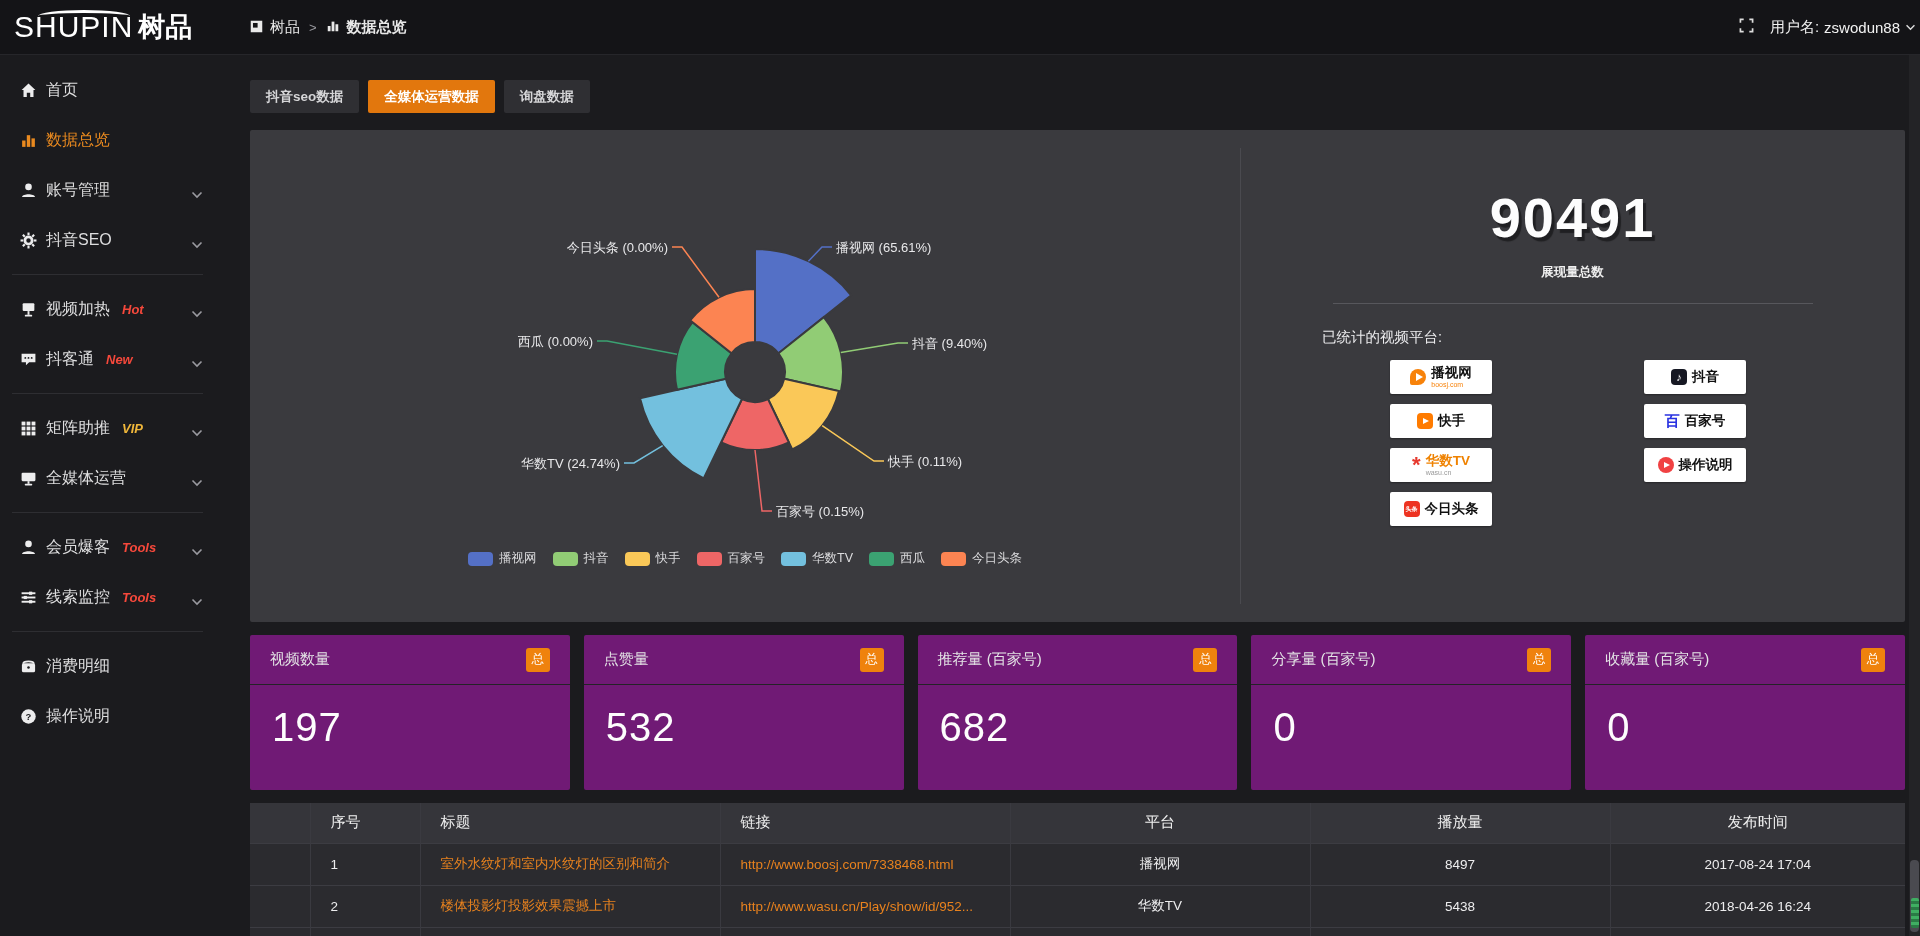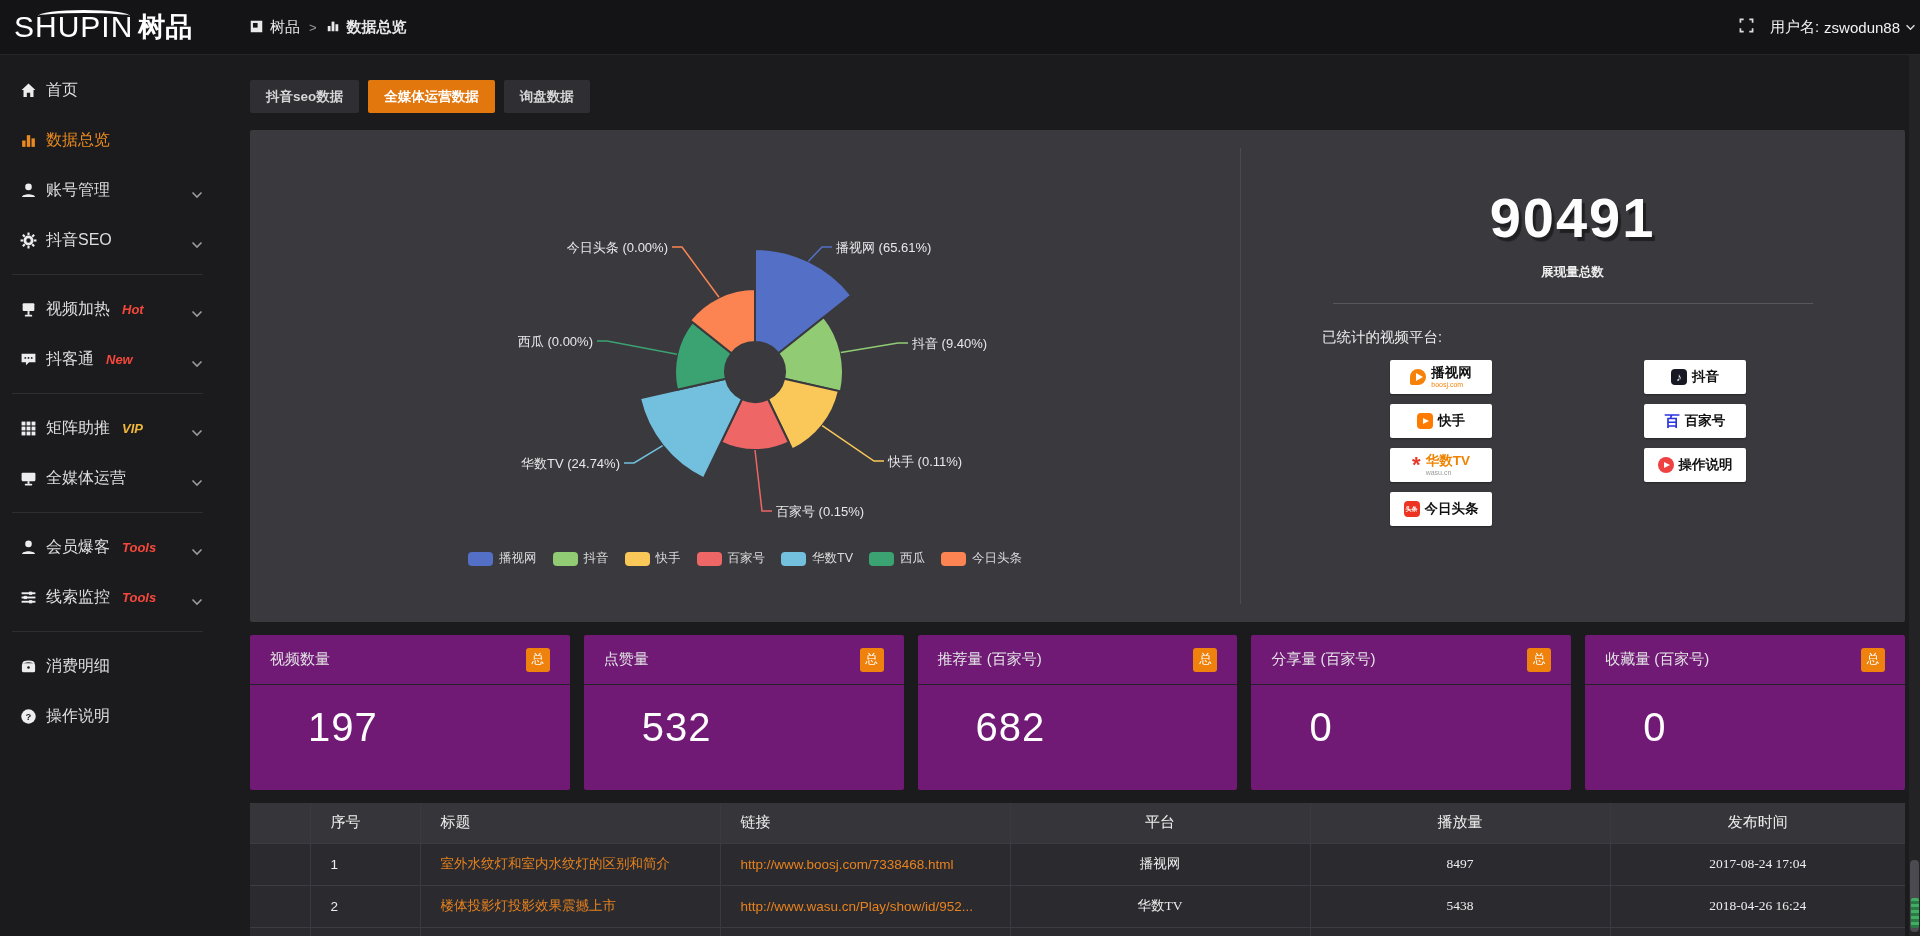--- a/index.html
+++ b/index.html
@@ -68,31 +68,31 @@
     border-color:transparent transparent transparent #fff; margin-left:2px; }
 
   
   .stats { margin-top:13px; display:flex; gap:14px; }
   .card { flex:1; height:155px; background:#701a75; border-radius:2px; }
   .card-head { height:50px; display:flex; align-items:center; justify-content:space-between;
     padding:0 20px; border-bottom:1px solid #232327; }
   .card-title { font-size:15px; color:#e3e3e5; }
   .card-badge { width:24px; height:24px; background:#ef820d; color:#fff; font-size:12.5px;
     border-radius:3px; display:flex; align-items:center; justify-content:center; }
-  .card-value { padding:20px 22px 0; font-size:40px; color:#fdfdfd; letter-spacing:1px;margin-left:36px; }
+  .card-value { padding:20px 22px 0; font-size:40px; color:#fdfdfd; letter-spacing:1px; }
 
   
   .table-wrap { margin-top:13px; background:#2b2b2f; }
   table { width:100%; border-collapse:collapse; table-layout:fixed; }
   thead td { background:#35353a; height:40px; font-size:15px; color:#f0f0f0; }
   tbody td { height:42px; font-size:13.5px; color:#ededee; border-top:1px solid #3c3c42; }
   td { padding:0 12px; border-left:1px solid #3a3a40; overflow:hidden; white-space:nowrap;
     text-overflow:ellipsis; }
   td:first-child { border-left:none; }
-  td.c { text-align:center;font-family:Liberation Serif, serif; }
+  td.c { text-align:center; }
   td.l { text-align:left; padding-left:20px; }
   .orange { color:#e8821e; }
   .cb { width:15px; height:15px; background:#fdfdfd; border-radius:3px; margin:0 auto; }
   tr.stub td { height:11px; }
 
   
   .scrollbar { position:absolute; right:0; top:55px; bottom:0; width:11px; background:#232326; }
   .scroll-thumb { position:absolute; right:1px; bottom:4px; width:9px; height:72px;
     background:#4a4a50; border-radius:4px; }
   .scroll-widget { position:absolute; right:1px; bottom:8px; width:8px; height:30px; border-radius:2px;

